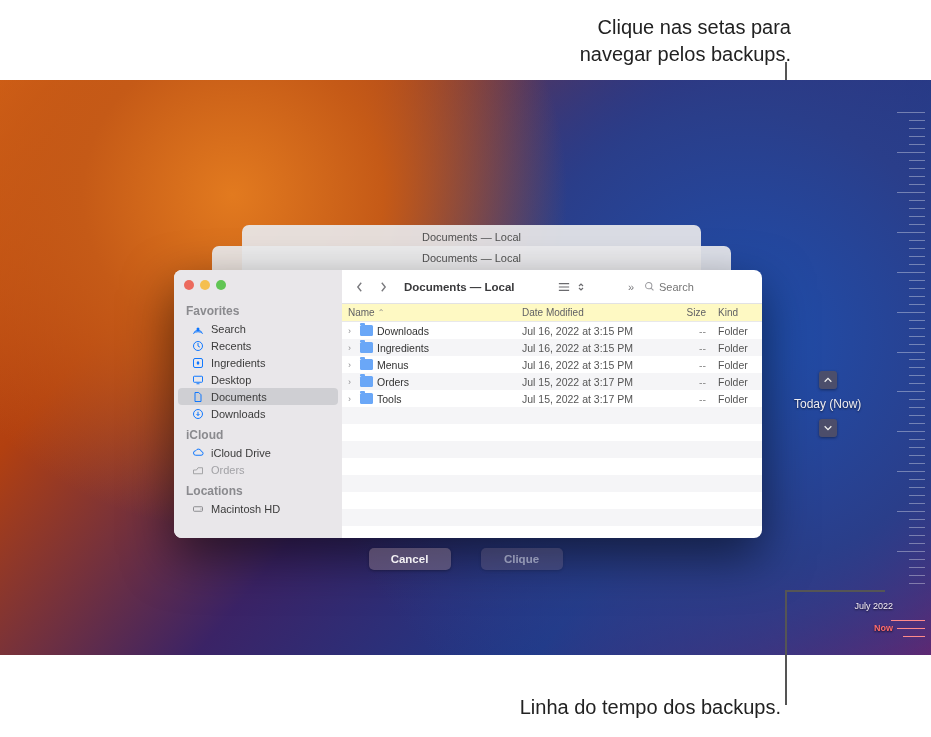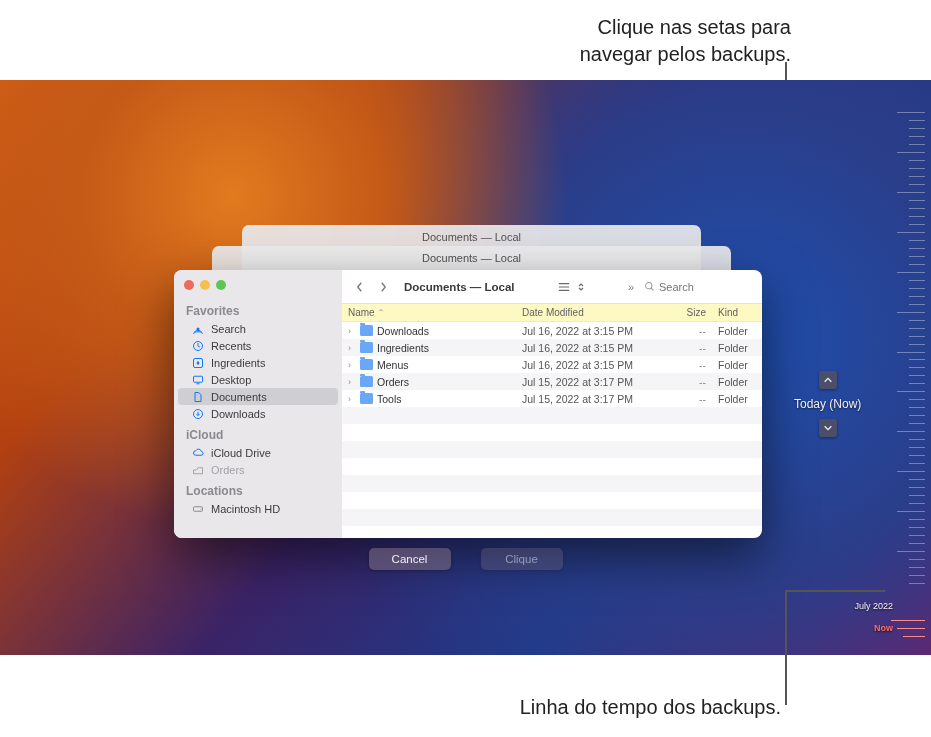--- a/index.html
+++ b/index.html
@@ -79,21 +79,21 @@
   .row .c-date{width:150px;padding:0 6px;color:#555;}
   .row .c-size{width:46px;text-align:right;padding:0 6px;color:#888;}
   .row .c-kind{width:50px;padding:0 6px;color:#555;}
 
   
   .tm-nav { position:absolute; left: 778px; top: 291px; display:flex; flex-direction:column; align-items:center; gap:6px; }
   .tm-btn { width:18px; height:18px; border-radius:3px; background:rgba(90,80,90,0.75); display:flex; align-items:center; justify-content:center; color:#eee; box-shadow:0 1px 3px rgba(0,0,0,0.4);}
   .tm-btn svg{width:10px;height:8px;}
   .tm-today { font-size:12px; color:#f0eef2; text-shadow:0 1px 2px rgba(0,0,0,0.6); margin:2px 16px; white-space:nowrap;}
 
-  .actions { position:absolute; left:0; top:468px; width:931px; display:flex; justify-content:center; gap:30px; }
+  .actions { position:absolute; left:0; top:468px; width:931px; display:flex; justify-content:center; gap:30px;font-weight:bold; }
   .act-btn { min-width:82px; height:22px; border-radius:5px; background:rgba(140,120,140,0.5); color:#f2f0f3; font-size:11.5px; display:flex; align-items:center; justify-content:center; box-shadow:0 1px 3px rgba(0,0,0,0.3);}
   .act-btn.dis{opacity:0.55;}
 
   .timeline { position:absolute; right:6px; top:32px; bottom:8px; width:50px; }
   .tick { position:absolute; right:0; height:1px; background:rgba(255,255,255,0.35); }
   .tick.short{width:16px;} .tick.long{width:28px;}
   .tl-label { position:absolute; right:32px; font-size:9px; color:#f7eff7; text-shadow:0 1px 2px rgba(0,0,0,0.7); white-space:nowrap; }
   .tl-now { color:#ff6b6b; font-weight:600; }
 </style>
 </head>

